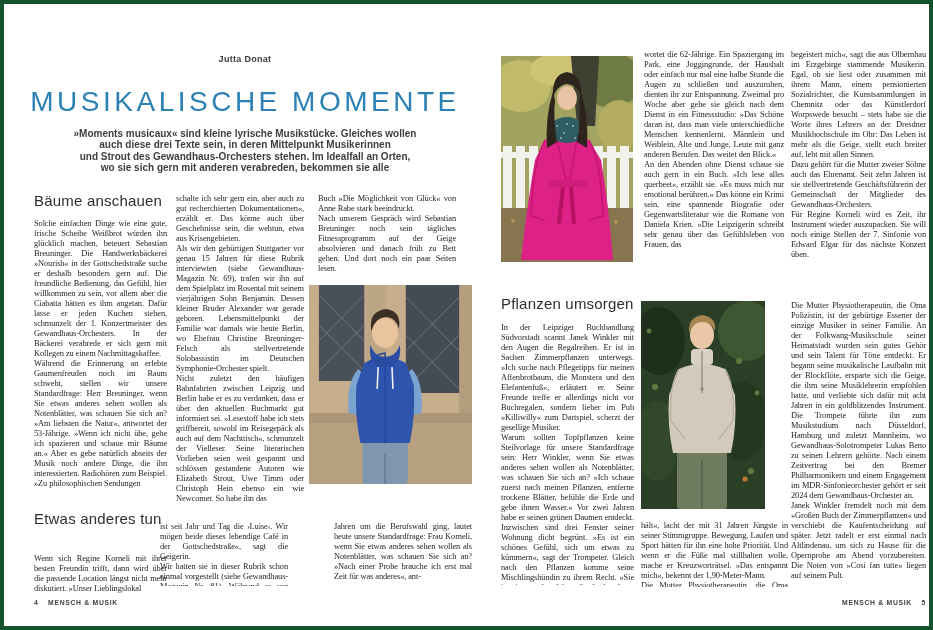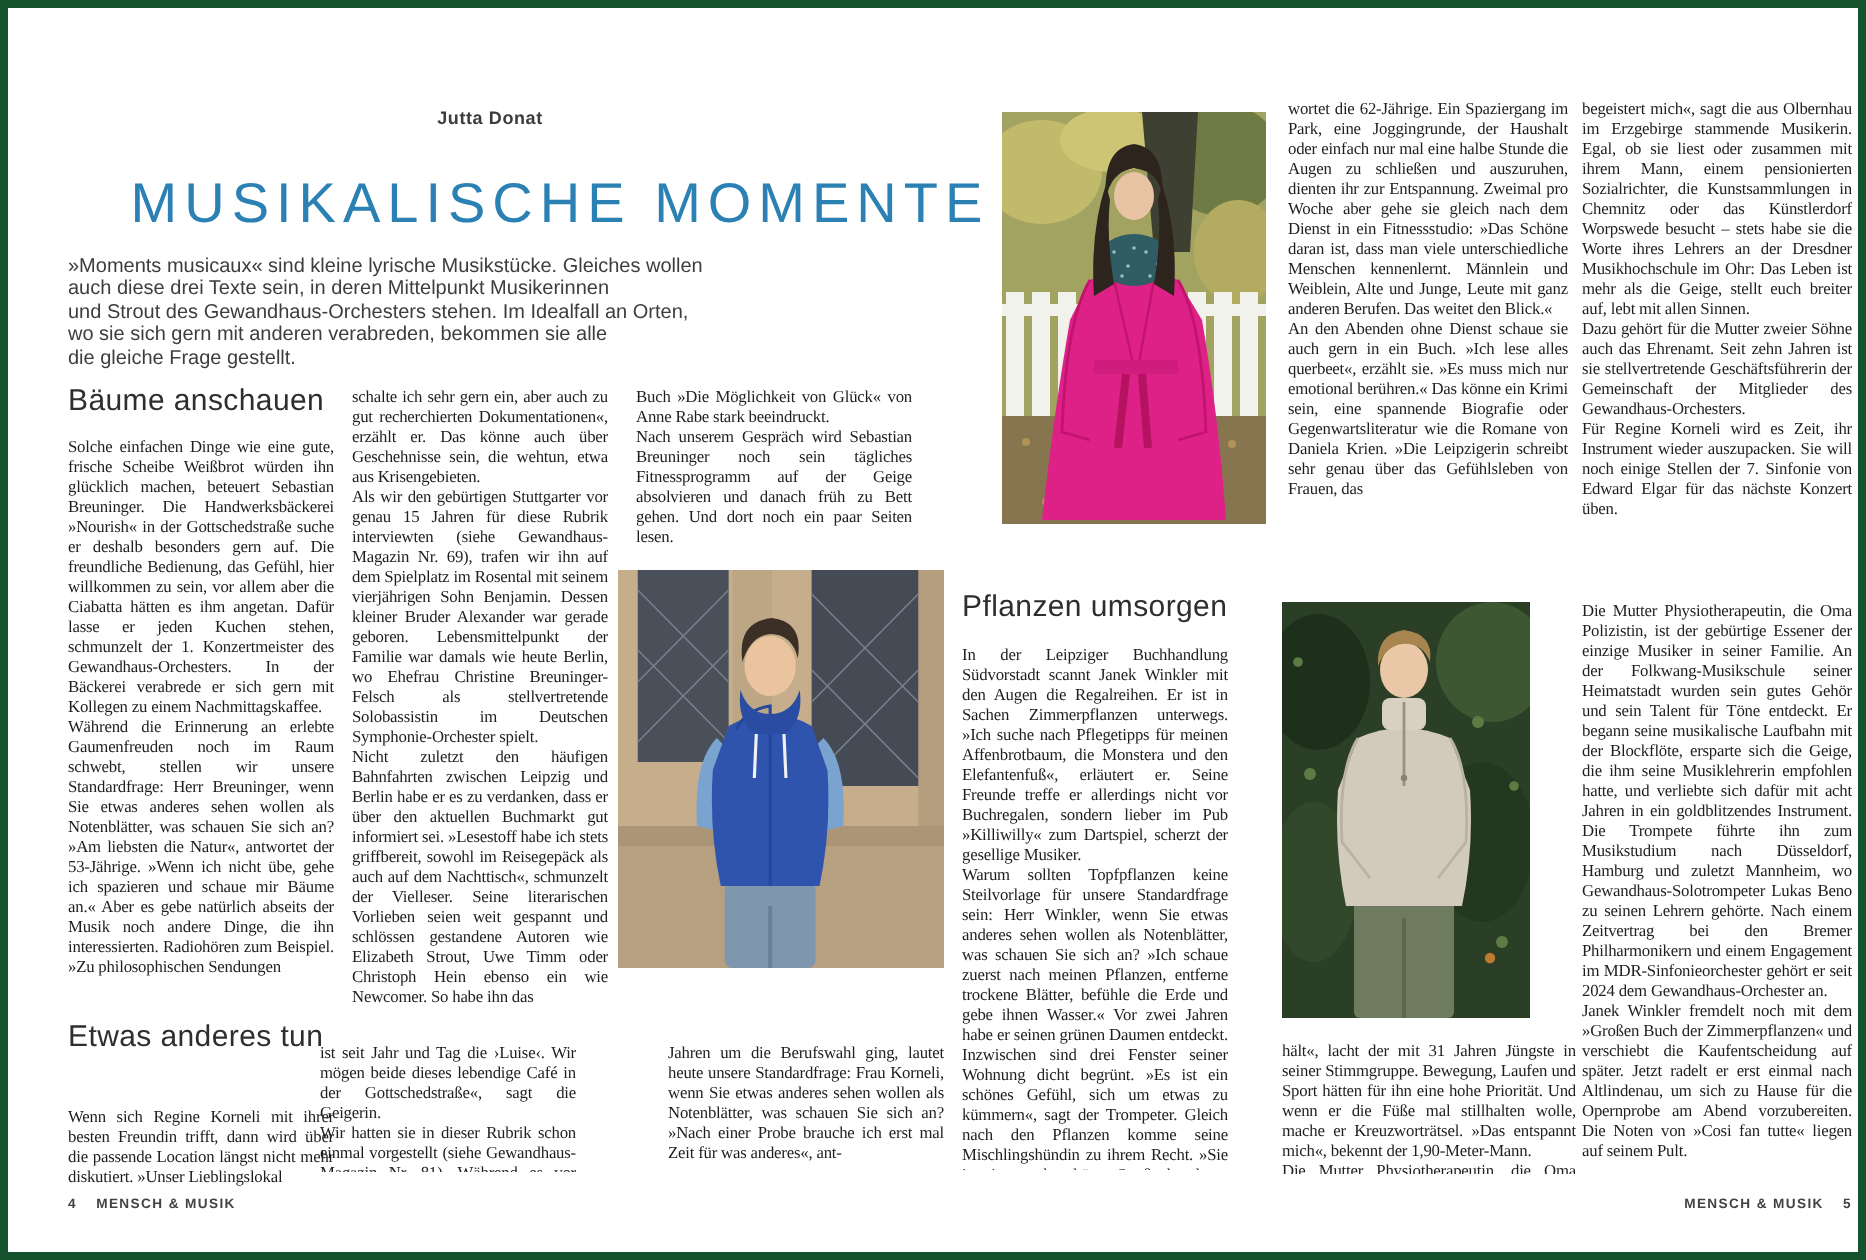--- a/index.html
+++ b/index.html
@@ -11,25 +11,24 @@
   }
   .abs{position:absolute;}
   .author{
     left:30px;top:50px;width:422px;text-align:center;
     font-size:9px;font-weight:bold;letter-spacing:.3px;color:#3c3c3c;
   }
   .headline{
     left:0px;top:82px;width:482px;text-align:center;
     font-size:28px;font-weight:400;letter-spacing:3.5px;color:#2b80b4;
     white-space:nowrap;
-    margin-left:35px;
   }
   .intro{
-    left:30px;top:124px;width:422px;text-align:left;
-    font-size:10px;font-weight:normal;color:#3d3d3d;
+    left:30px;top:124px;width:422px;text-align:center;
+    font-size:10px;font-weight:bold;color:#3d3d3d;
   }
   .intro p{margin:0;line-height:11.4px;}
   .sec-heading{
     font-family:"Liberation Sans",sans-serif;
     font-size:15px;font-weight:400;letter-spacing:.2px;color:#2e2e2e;
     margin:0 0 10px 0;
   }
   .body-col{
     font-family:"Liberation Serif",serif;
     font-size:8.4px;line-height:10px;color:#1e1e1e;
@@ -50,21 +49,20 @@
 
 <div class="spread">
 
   <div class="abs author">Jutta Donat</div>
   <div class="abs headline">MUSIKALISCHE MOMENTE</div>
   <div class="abs intro">
       <p>»Moments musicaux« sind kleine lyrische Musikstücke. Gleiches wollen</p>
       <p>auch diese drei Texte sein, in deren Mittelpunkt Musikerinnen</p>
       <p>und Strout des Gewandhaus-Orchesters stehen. Im Idealfall an Orten,</p>
       <p>wo sie sich gern mit anderen verabreden, bekommen sie alle</p>
-      <p>die gleiche Frage gestellt.</p>
     </div>
 
   <div class="abs" style="left:30px;top:188px;width:133px;height:314px;">
     <h2 class="sec-heading">Bäume anschauen</h2>
     <div class="body-col" style="height:286px;">
         <p>Solche einfachen Dinge wie eine gute, frische Scheibe Weißbrot würden ihn glücklich machen, beteuert Sebastian Breuninger. Die Handwerksbäckerei »Nourish« in der Gottschedstraße suche er deshalb besonders gern auf. Die freundliche Bedienung, das Gefühl, hier willkommen zu sein, vor allem aber die Ciabatta hätten es ihm angetan. Dafür lasse er jeden Kuchen stehen, schmunzelt der 1. Konzertmeister des Gewandhaus-Orchesters. In der Bäckerei verabrede er sich gern mit Kollegen zu einem Nachmittagskaffee.</p>
         <p>Während die Erinnerung an erlebte Gaumenfreuden noch im Raum schwebt, stellen wir unsere Standardfrage: Herr Breuninger, wenn Sie etwas anderes sehen wollen als Notenblätter, was schauen Sie sich an? »Am liebsten die Natur«, antwortet der 53-Jährige. »Wenn ich nicht übe, gehe ich spazieren und schaue mir Bäume an.« Aber es gebe natürlich abseits der Musik noch andere Dinge, die ihn interessierten. Radiohören zum Beispiel. »Zu philosophischen Sendungen</p>
       </div>
   </div>
 
@@ -188,21 +186,21 @@
       <p>wortet die 62-Jährige. Ein Spaziergang im Park, eine Joggingrunde, der Haushalt oder einfach nur mal eine halbe Stunde die Augen zu schließen und auszuruhen, dienten ihr zur Entspannung. Zweimal pro Woche aber gehe sie gleich nach dem Dienst in ein Fitnessstudio: »Das Schöne daran ist, dass man viele unterschiedliche Menschen kennenlernt. Männlein und Weiblein, Alte und Junge, Leute mit ganz anderen Berufen. Das weitet den Blick.«</p>
       <p>An den Abenden ohne Dienst schaue sie auch gern in ein Buch. »Ich lese alles querbeet«, erzählt sie. »Es muss mich nur emotional berühren.« Das könne ein Krimi sein, eine spannende Biografie oder Gegenwartsliteratur wie die Romane von Daniela Krien. »Die Leipzigerin schreibt sehr genau über das Gefühlsleben von Frauen, das</p>
     </div>
 
   <div class="abs body-col" style="left:787px;top:46px;width:135px;height:212px;">
       <p>begeistert mich«, sagt die aus Olbernhau im Erzgebirge stammende Musikerin. Egal, ob sie liest oder zusammen mit ihrem Mann, einem pensionierten Sozialrichter, die Kunstsammlungen in Chemnitz oder das Künstlerdorf Worpswede besucht – stets habe sie die Worte ihres Lehrers an der Dresdner Musikhochschule im Ohr: Das Leben ist mehr als die Geige, stellt euch breiter auf, lebt mit allen Sinnen.</p>
       <p>Dazu gehört für die Mutter zweier Söhne auch das Ehrenamt. Seit zehn Jahren ist sie stellvertretende Geschäftsführerin der Gemeinschaft der Mitglieder des Gewandhaus-Orchesters.</p>
       <p>Für Regine Korneli wird es Zeit, ihr Instrument wieder auszupacken. Sie will noch einige Stellen der 7. Sinfonie von Edward Elgar für das nächste Konzert üben.</p>
     </div>
 
-  <div class="abs" style="left:477px;top:291px;width:133px;height:292px;">
+  <div class="abs" style="left:497px;top:291px;width:133px;height:292px;">
     <h2 class="sec-heading" style="margin-bottom:11px;">Pflanzen umsorgen</h2>
     <div class="body-col" style="height:262px;">
         <p>In der Leipziger Buchhandlung Südvorstadt scannt Janek Winkler mit den Augen die Regalreihen. Er ist in Sachen Zimmerpflanzen unterwegs. »Ich suche nach Pflegetipps für meinen Affenbrotbaum, die Monstera und den Elefantenfuß«, erläutert er. Seine Freunde treffe er allerdings nicht vor Buchregalen, sondern lieber im Pub »Killiwilly« zum Dartspiel, scherzt der gesellige Musiker.</p>
         <p>Warum sollten Topfpflanzen keine Steilvorlage für unsere Standardfrage sein: Herr Winkler, wenn Sie etwas anderes sehen wollen als Notenblätter, was schauen Sie sich an? »Ich schaue zuerst nach meinen Pflanzen, entferne trockene Blätter, befühle die Erde und gebe ihnen Wasser.« Vor zwei Jahren habe er seinen grünen Daumen entdeckt. Inzwischen sind drei Fenster seiner Wohnung dicht begrünt. »Es ist ein schönes Gefühl, sich um etwas zu kümmern«, sagt der Trompeter. Gleich nach den Pflanzen komme seine Mischlingshündin zu ihrem Recht. »Sie ist ein wunderschöner Straßenhund aus Rumänien, der mich körperlich auf Trab</p>
       </div>
   </div>
 
   <div class="abs photo" style="left:637px;top:297px;width:124px;height:208px;">
     <svg viewBox="0 0 124 208" preserveAspectRatio="none">
       <rect width="124" height="208" fill="#2b3f27"></rect>

